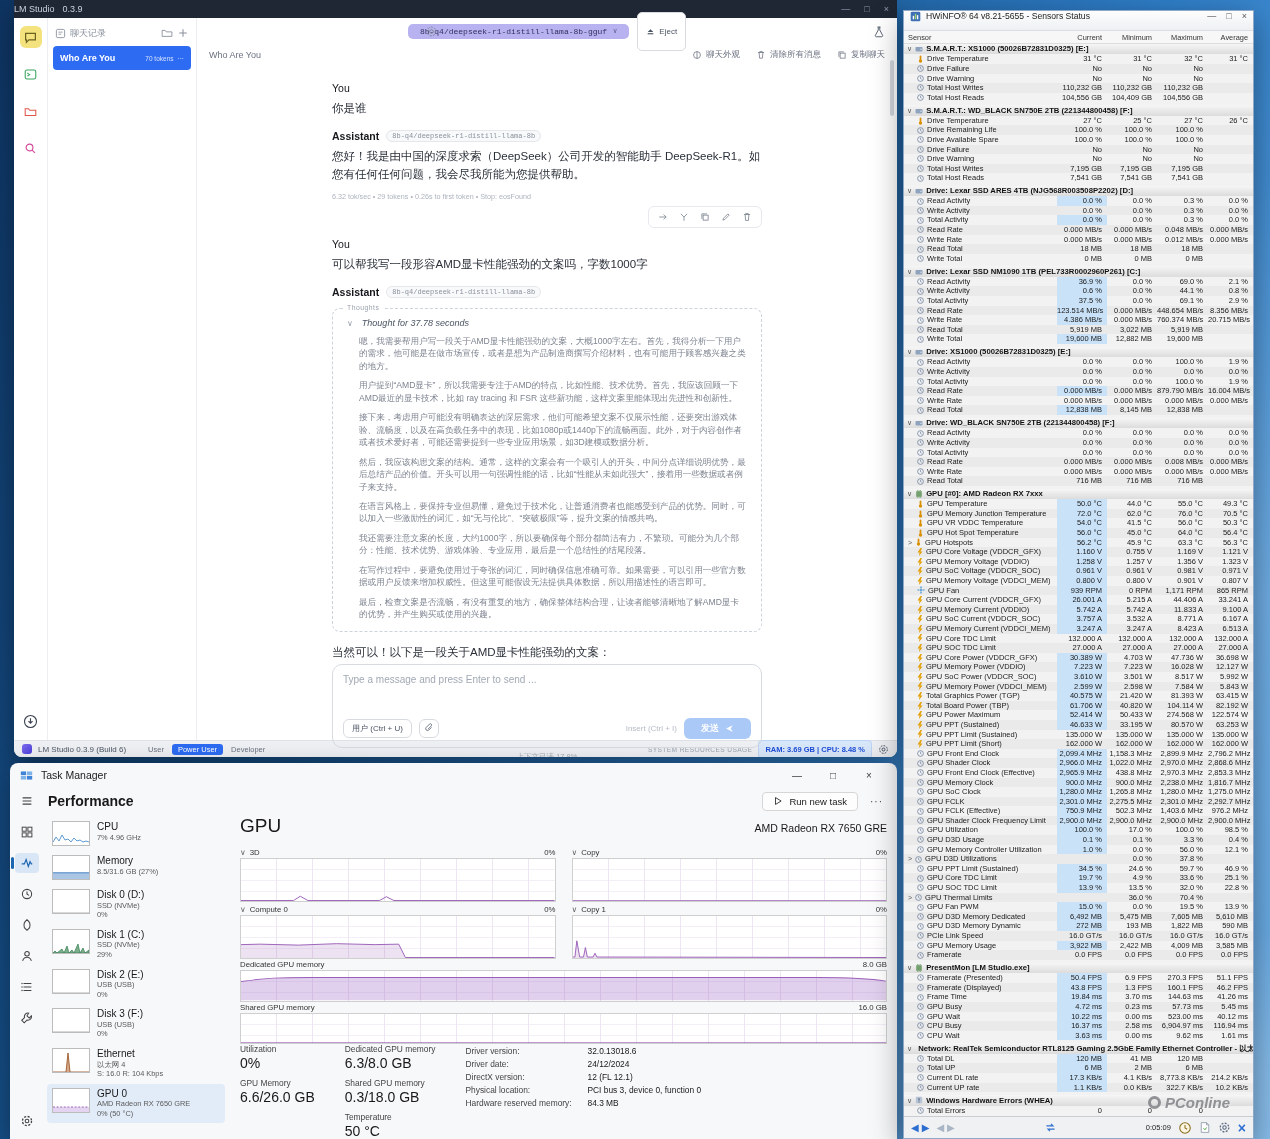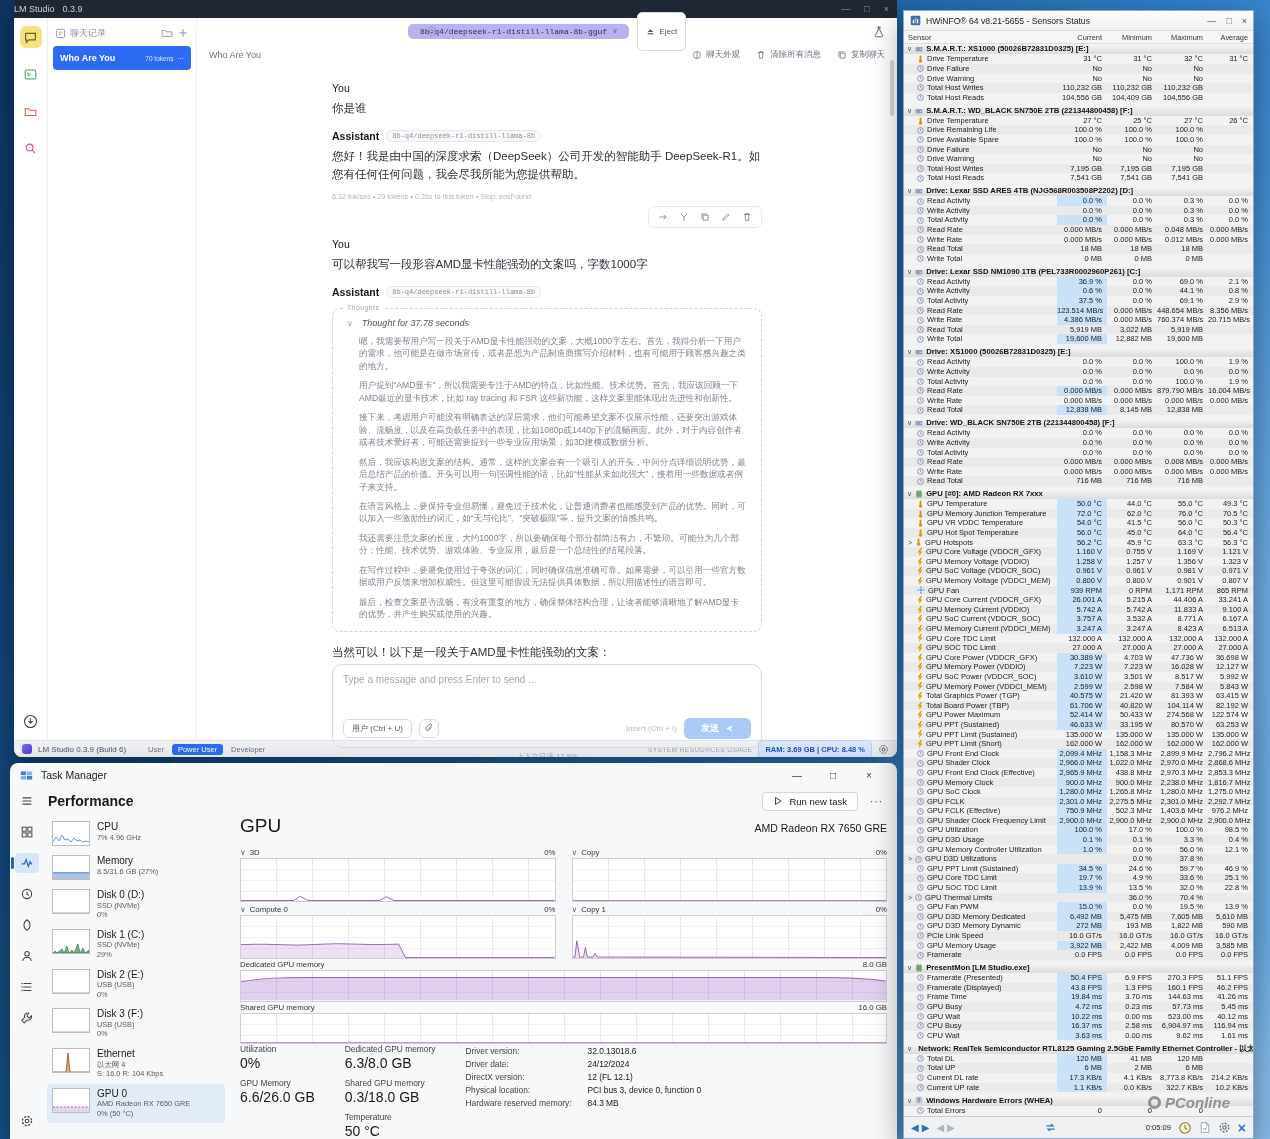--- a/index.html
+++ b/index.html
@@ -108,21 +108,21 @@
 .gpu-stats{display:flex;gap:30px;flex:none}
 .statcol{display:flex;flex-direction:column;gap:7px}
 .stat .lbl{font-size:8.4px;color:#444}
 .stat .val{font-size:14px;color:#191919;margin-top:1px;font-weight:400}
 .details{font-size:8.4px;color:#191919;padding-top:2px}
 .details .drow{display:flex;margin-bottom:3px}
 .details .k{width:122px;color:#444;flex:none}
 
 
 .hw{left:903px;top:10px;width:351px;height:1129px;background:#f2f2f2;display:flex;flex-direction:column;border:1px solid #8fa8c8;overflow:hidden}
-.hw-title{height:20px;background:linear-gradient(#fdfdfd,#eef0f3);display:flex;align-items:center;gap:5px;padding:0 6px;font-size:8.6px;color:#222;flex:none;border-bottom:1px solid #d9dde2}
+.hw-title{height:20px;background:linear-gradient(#fdfdfd,#eef0f3);display:flex;align-items:flex-start;gap:5px;padding:0 6px;font-size:8.6px;color:#222;flex:none;border-bottom:1px solid #d9dde2}
 .hw-ctrls{margin-left:auto;display:flex;gap:10px;color:#555;font-size:9px;align-items:center}
 .hw-colhead{display:grid;grid-template-columns:1fr 50px 50px 51px 45px;font-size:7.4px;color:#333;height:13px;align-items:center;background:#f7f7f7;border-bottom:1px solid #ddd;flex:none}
 .hw-colhead .n{padding-left:4px;text-align:left}
 .hw-colhead span{text-align:right;padding-right:5px}
 .hw-rows{flex:1;overflow:hidden}
 .hw-sec{margin-bottom:3px}
 .hw-row{display:grid;grid-template-columns:1fr 50px 50px 51px 45px;height:9.6px;align-items:center;font-size:7.5px;color:#1a1a1a;line-height:9.6px}
 .hw-row:nth-child(odd):not(.hw-sechead){background:#eaeaea}
 .hw-sechead{display:flex;background:linear-gradient(#f6f6f6,#dcdcdc);font-weight:bold;height:10.4px;align-items:center;gap:3px;font-size:7.7px;padding-left:3px;color:#111;white-space:nowrap;overflow:hidden}
 .hw-sechead .chev{font-weight:normal;font-size:7px;color:#555}

